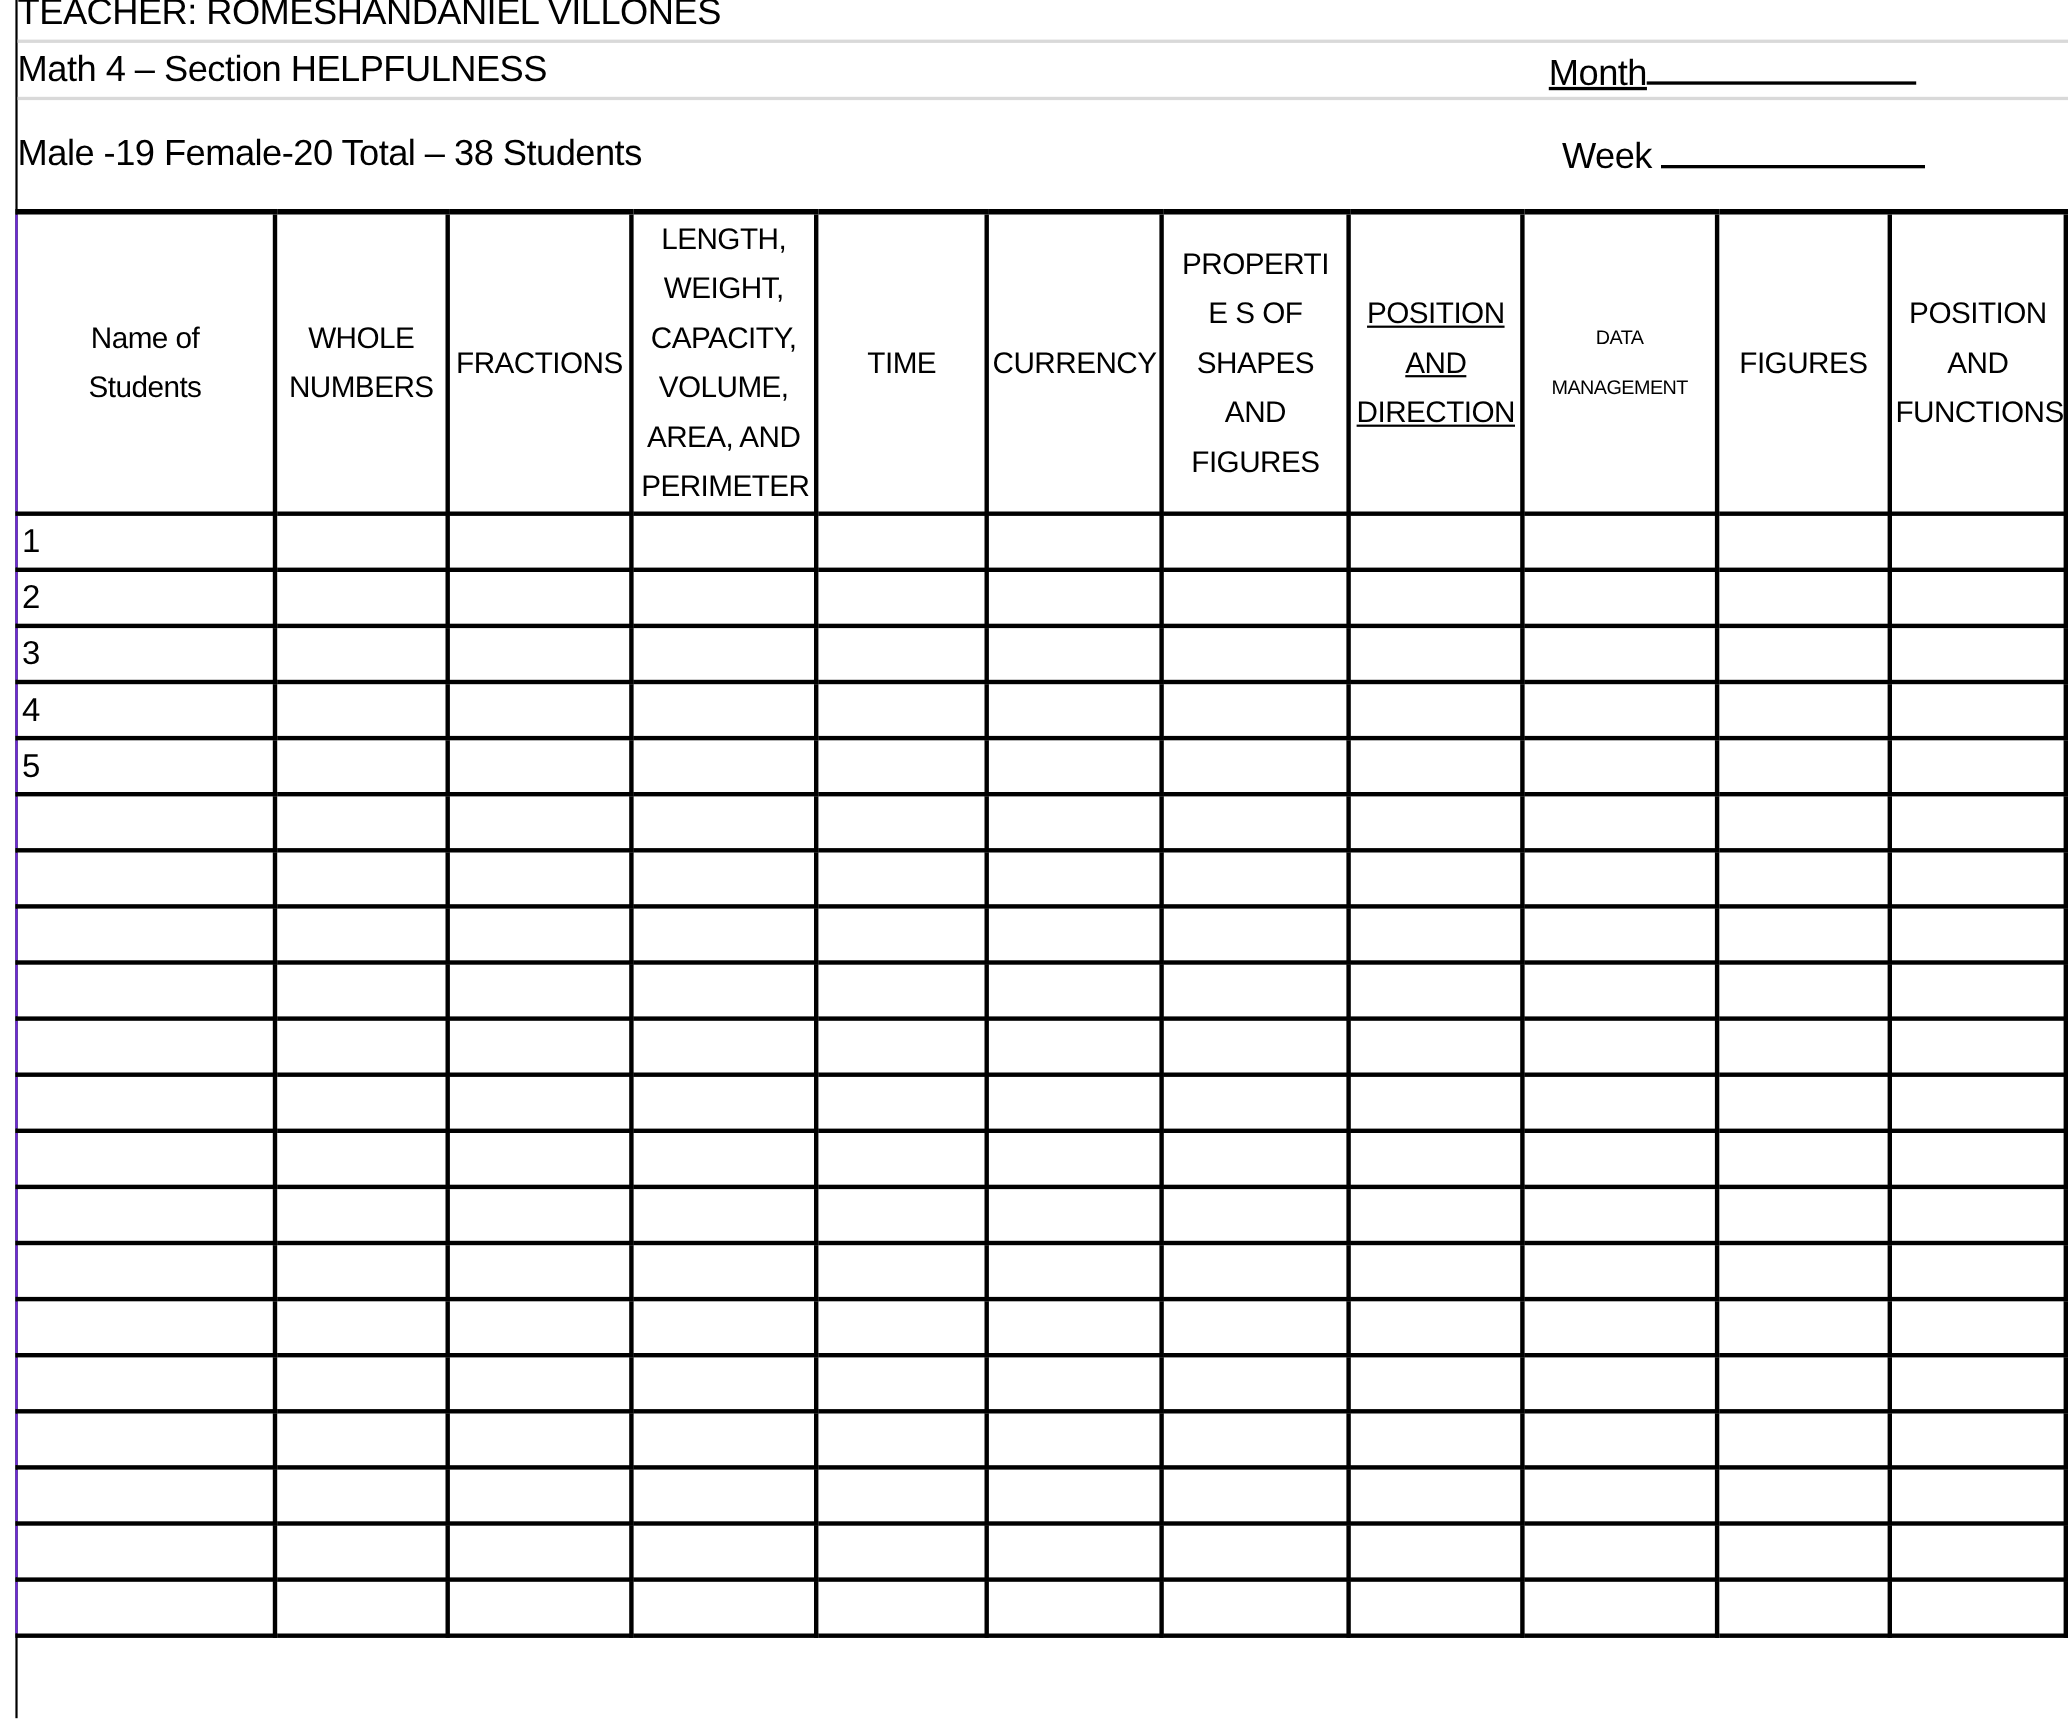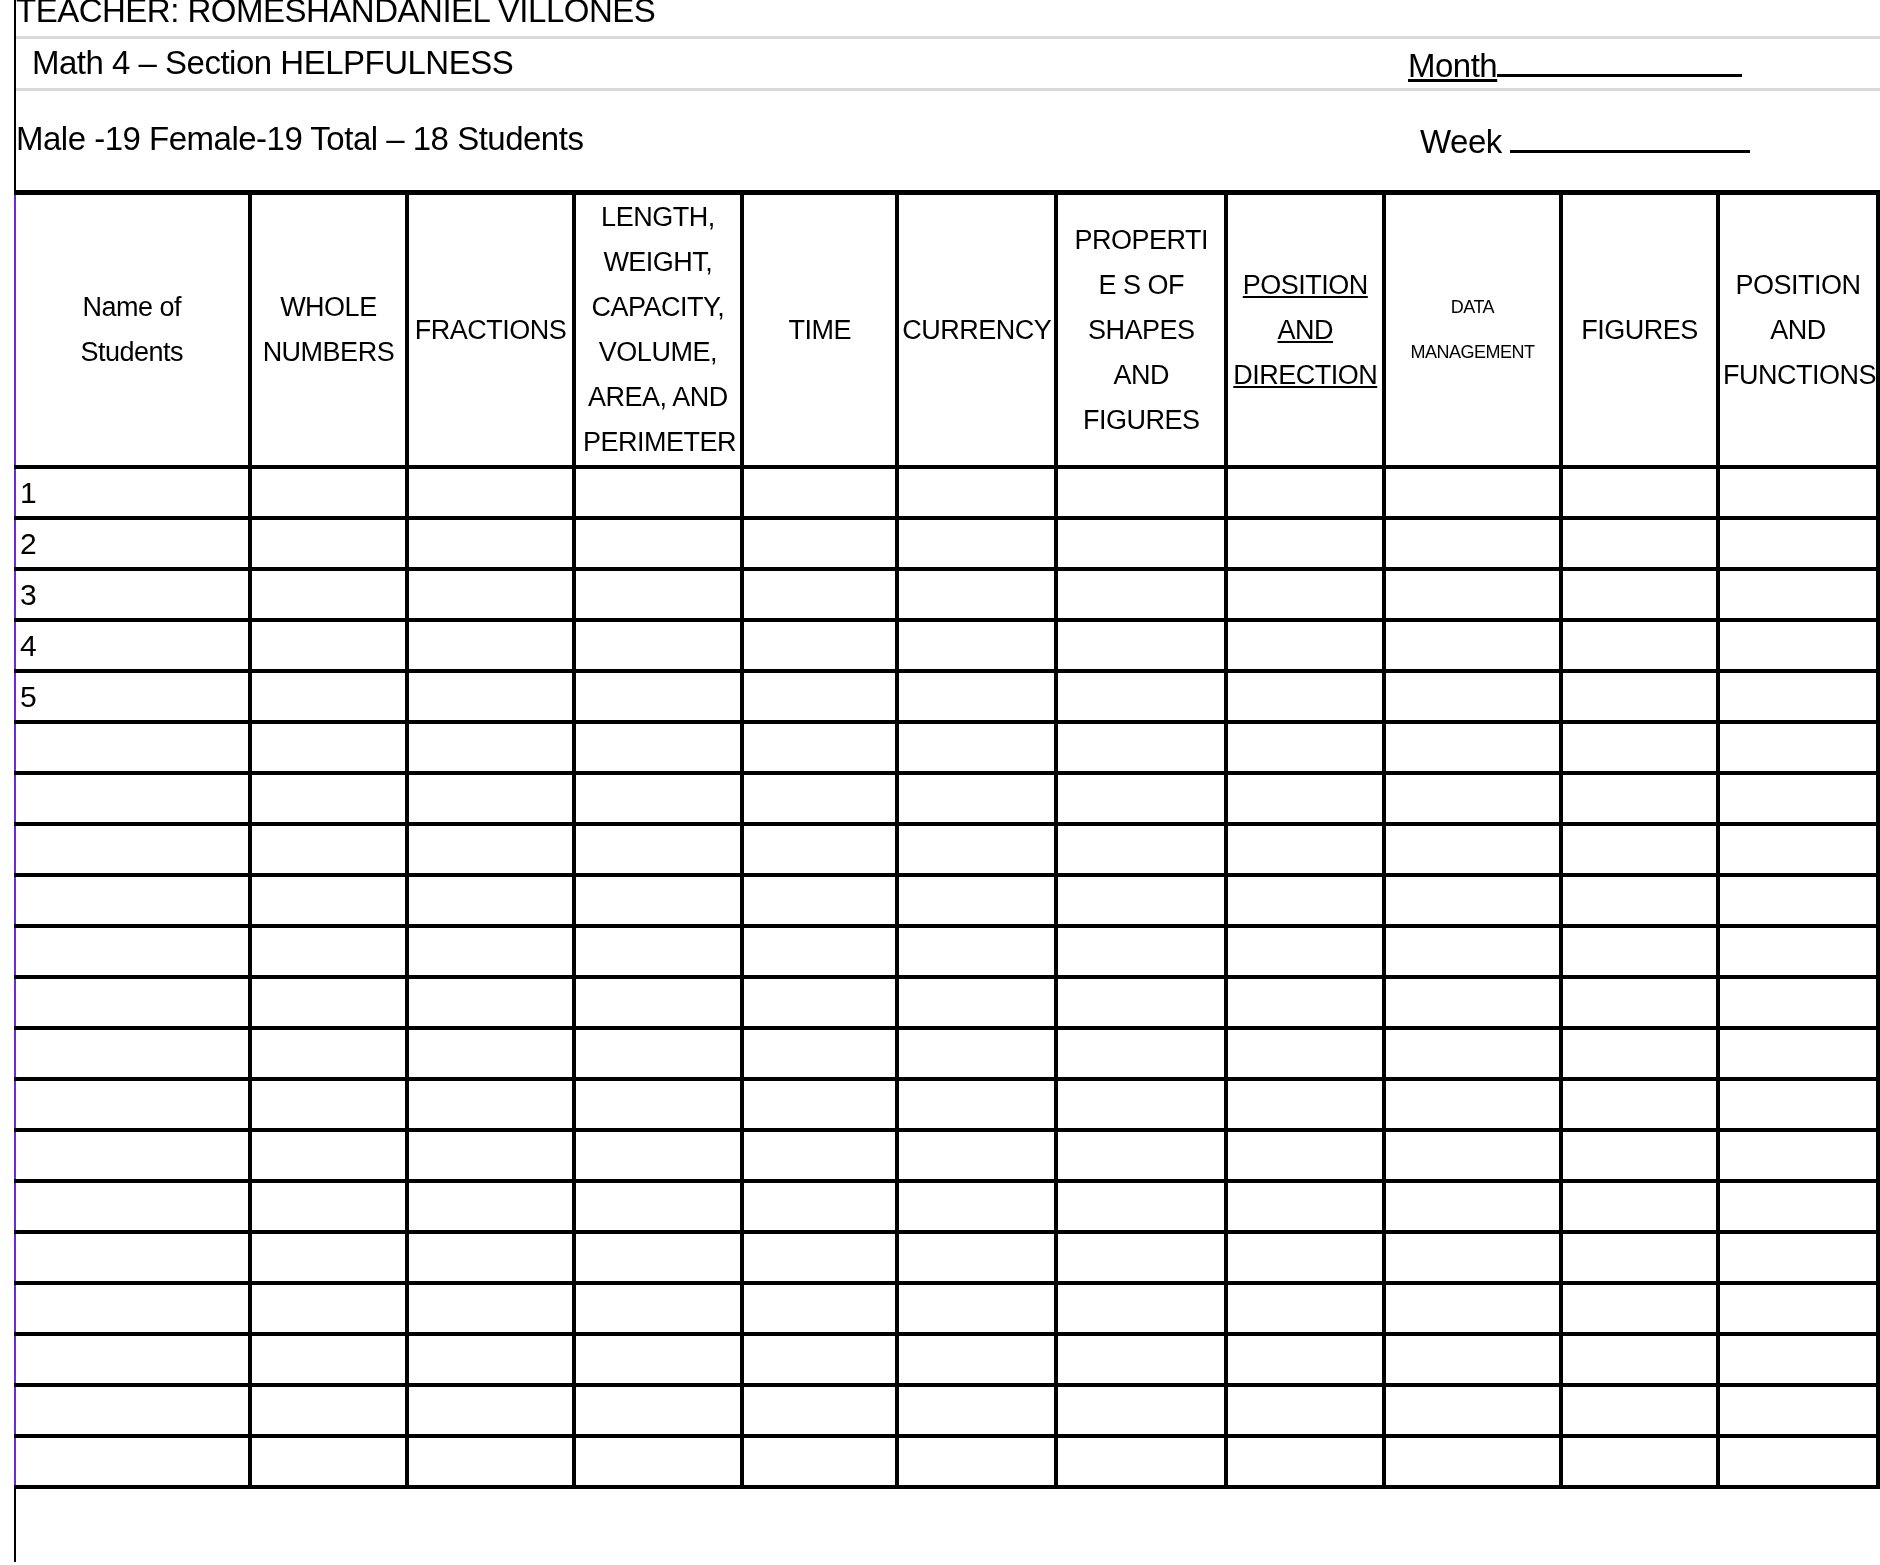--- a/index.html
+++ b/index.html
@@ -18,24 +18,24 @@
   table tr:first-child th { border-top-width:5px; }
   .t-left { border-left:2px solid #6d28d9; }
 </style>
 </head>
 <body>
 
 <div class="leftline"></div>
 
 <div class="hdr" style="top:-8px;">TEACHER: ROMESHANDANIEL VILLONES</div>
 <div class="sep" style="top:36px;"></div>
-<div class="hdr" style="top:44px;padding-left:16px;">Math 4 – Section HELPFULNESS</div>
+<div class="hdr" style="top:44px;">Math 4 – Section HELPFULNESS</div>
 <div class="hdr" style="top:44px; left:1408px;text-decoration:underline;"><span>Month</span><span class="blank" style="width:245px;"></span></div>
 <div class="sep" style="top:88px;"></div>
-<div class="hdr" style="top:120px;">Male -19 Female-19 Total – 18 Students</div>
+<div class="hdr" style="top:120px;">Male -19 Female-20 Total – 38 Students</div>
 <div class="hdr" style="top:120px; left:1420px;"><span>Week</span> <span class="blank" style="width:240px;"></span></div>
 
 <table>
   <colgroup>
     <col style="width:238px">
       <col style="width:158px">
       <col style="width:167px">
       <col style="width:169px">
     <col style="width:159px">
       <col style="width:159px">

